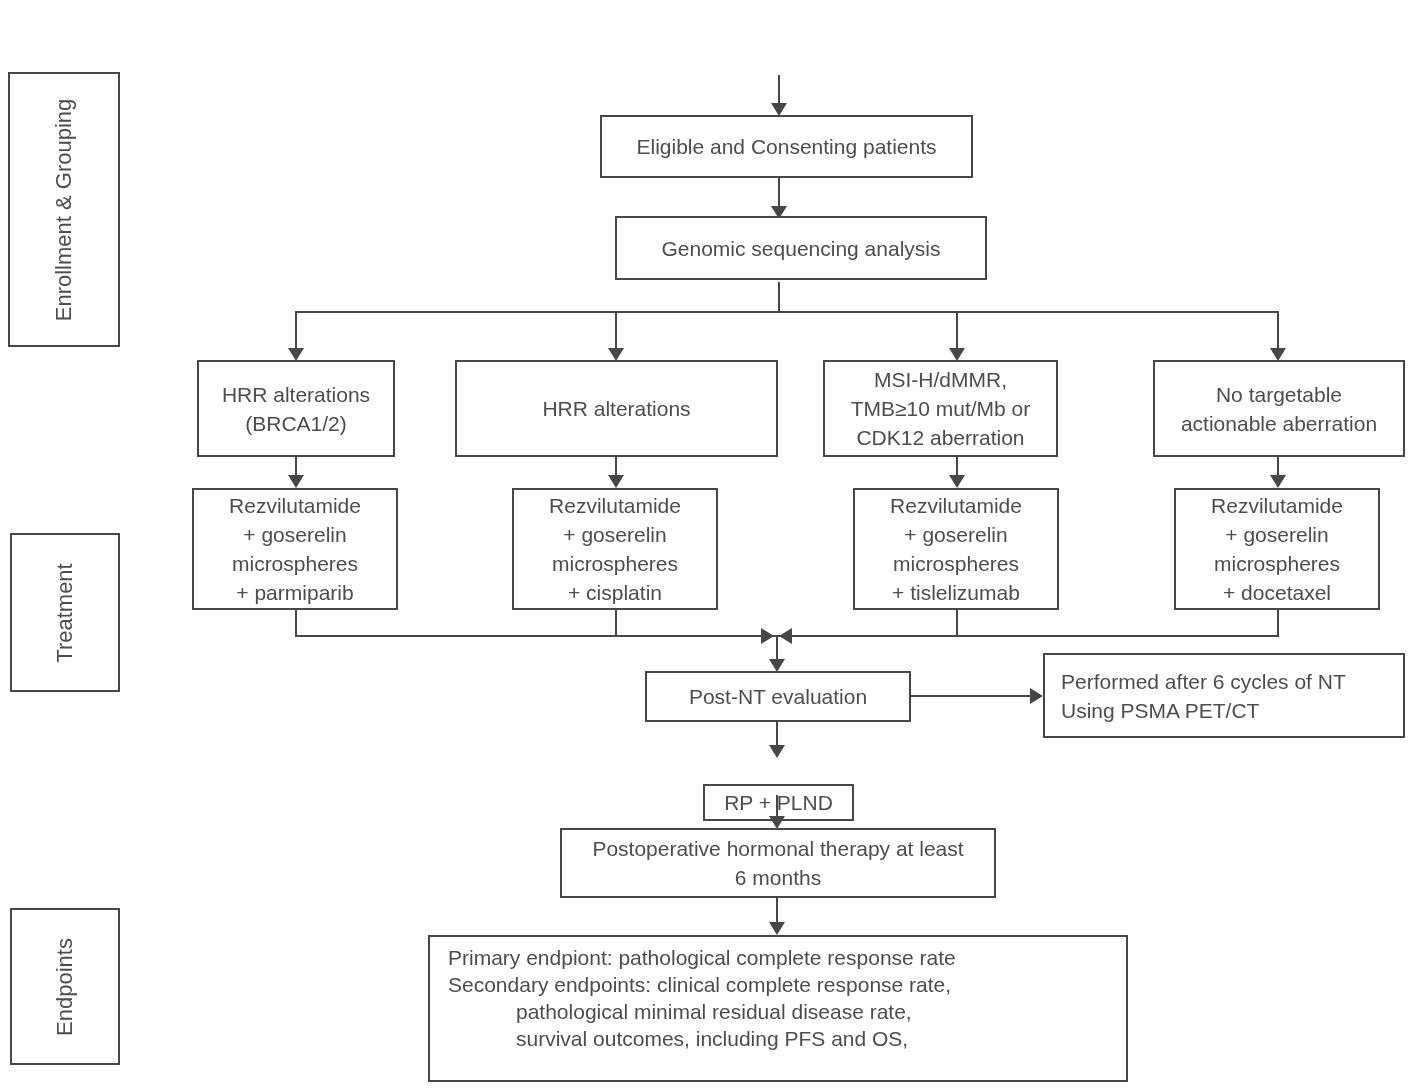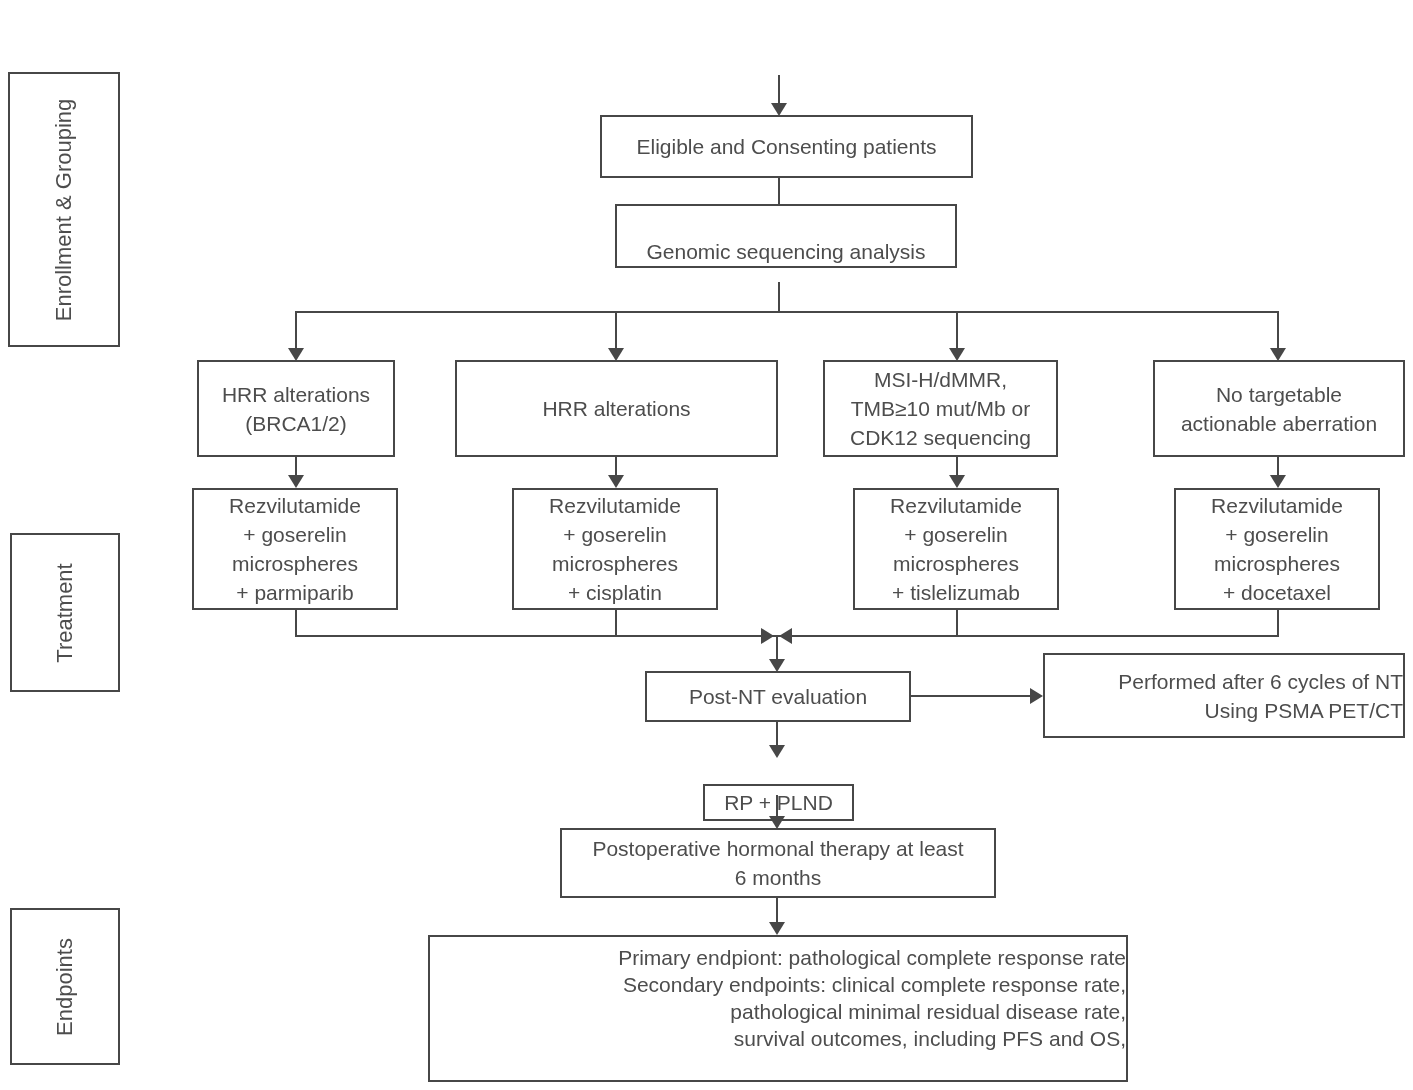--- a/index.html
+++ b/index.html
@@ -18,21 +18,21 @@
     background:#ffffff;
     display:flex;
     flex-direction:column;
     align-items:center;
     justify-content:center;
     text-align:center;
     font-size:21px;
     line-height:29px;
     color:#4d4d4d;
   }
-  .box.left-align{align-items:flex-end;text-align:left;}
+  .box.left-align{align-items:flex-start;text-align:left;}
   .stage{
     position:absolute;
     box-sizing:border-box;
     border:2px solid #474747;
     background:#ffffff;
     display:flex;
     align-items:center;
     justify-content:center;
   }
   .stage span{
@@ -57,21 +57,21 @@
     border-bottom:8px solid transparent;
     border-left:13px solid #474747;
   }
   .arr-left{
     position:absolute;width:0;height:0;
     border-top:8px solid transparent;
     border-bottom:8px solid transparent;
     border-right:13px solid #474747;
   }
   .endpoint-line{padding-left:18px;}
-  .endpoint-line.indent{padding-left:112px;}
+  .endpoint-line.indent{padding-left:86px;}
 </style>
 </head>
 <body>
 
 <div id="canvas">
 
   <div class="stage" style="left:8px;top:72px;width:112px;height:275px;">
     <span>Enrollment &amp; Grouping</span>
   </div>
   <div class="stage" style="left:10px;top:533px;width:110px;height:159px;">
@@ -85,21 +85,21 @@
   <div class="vline" style="left:778px;top:75px;height:29px;"></div>
   <div class="arr-down" style="left:771px;top:103px;"></div>
 
   <div class="box" style="left:600px;top:115px;width:373px;height:63px;">
     <div>Eligible and Consenting patients</div>
   </div>
 
   <div class="vline" style="left:778px;top:178px;height:29px;"></div>
   <div class="arr-down" style="left:771px;top:206px;"></div>
 
-  <div class="box" style="left:615px;top:204px;width:342px;height:64px;justify-content:flex-end;">
+  <div class="box" style="left:615px;top:216px;width:372px;height:64px;">
     <div>Genomic sequencing analysis</div>
   </div>
 
   <div class="vline" style="left:778px;top:282px;height:31px;"></div>
   <div class="hline" style="left:295px;top:311px;width:984px;"></div>
 
   <div class="vline" style="left:295px;top:311px;height:38px;"></div>
   <div class="arr-down" style="left:288px;top:348px;"></div>
   <div class="vline" style="left:615px;top:311px;height:38px;"></div>
   <div class="arr-down" style="left:608px;top:348px;"></div>
@@ -111,21 +111,21 @@
   <div class="box" style="left:197px;top:360px;width:198px;height:97px;">
     <div>HRR alterations</div>
     <div>(BRCA1/2)</div>
   </div>
   <div class="box" style="left:455px;top:360px;width:323px;height:97px;">
     <div>HRR alterations</div>
   </div>
   <div class="box" style="left:823px;top:360px;width:235px;height:97px;">
     <div>MSI-H/dMMR,</div>
     <div>TMB≥10 mut/Mb or</div>
-    <div>CDK12 sequencing</div>
+    <div>CDK12 aberration</div>
   </div>
   <div class="box" style="left:1153px;top:360px;width:252px;height:97px;">
     <div>No targetable</div>
     <div>actionable aberration</div>
   </div>
 
   <div class="vline" style="left:295px;top:457px;height:20px;"></div>
   <div class="arr-down" style="left:288px;top:475px;"></div>
   <div class="vline" style="left:615px;top:457px;height:20px;"></div>
   <div class="arr-down" style="left:608px;top:475px;"></div>

